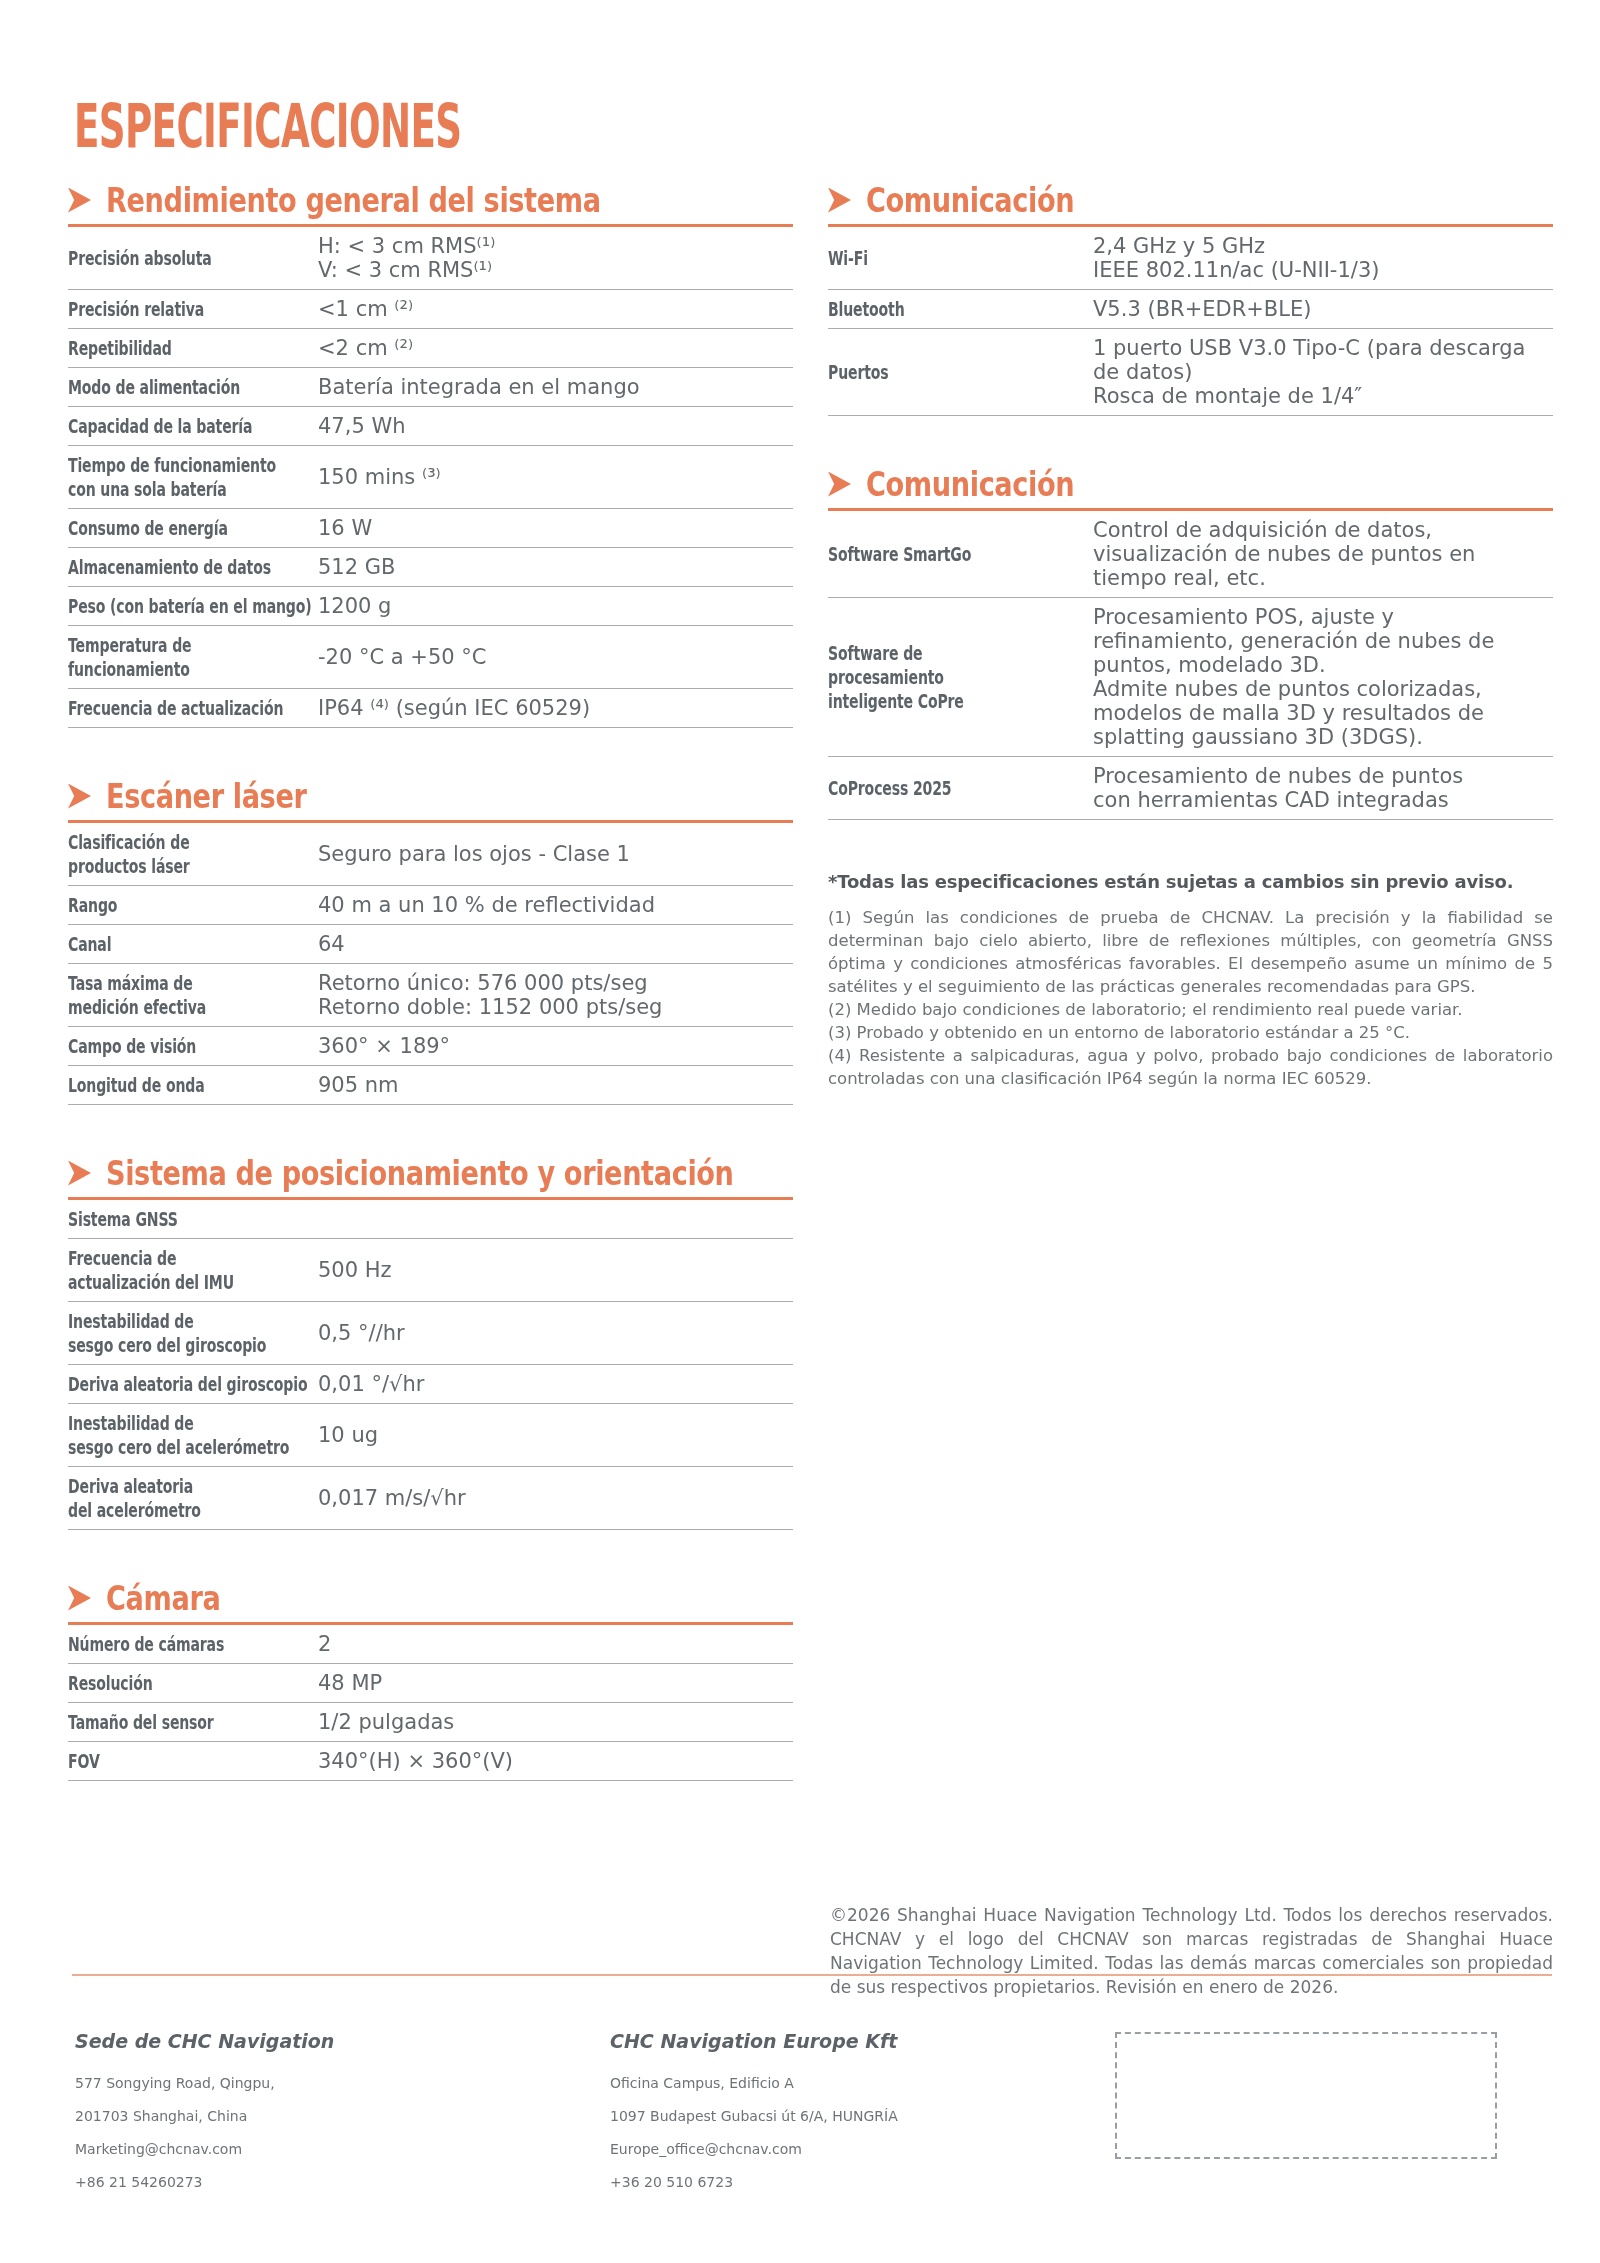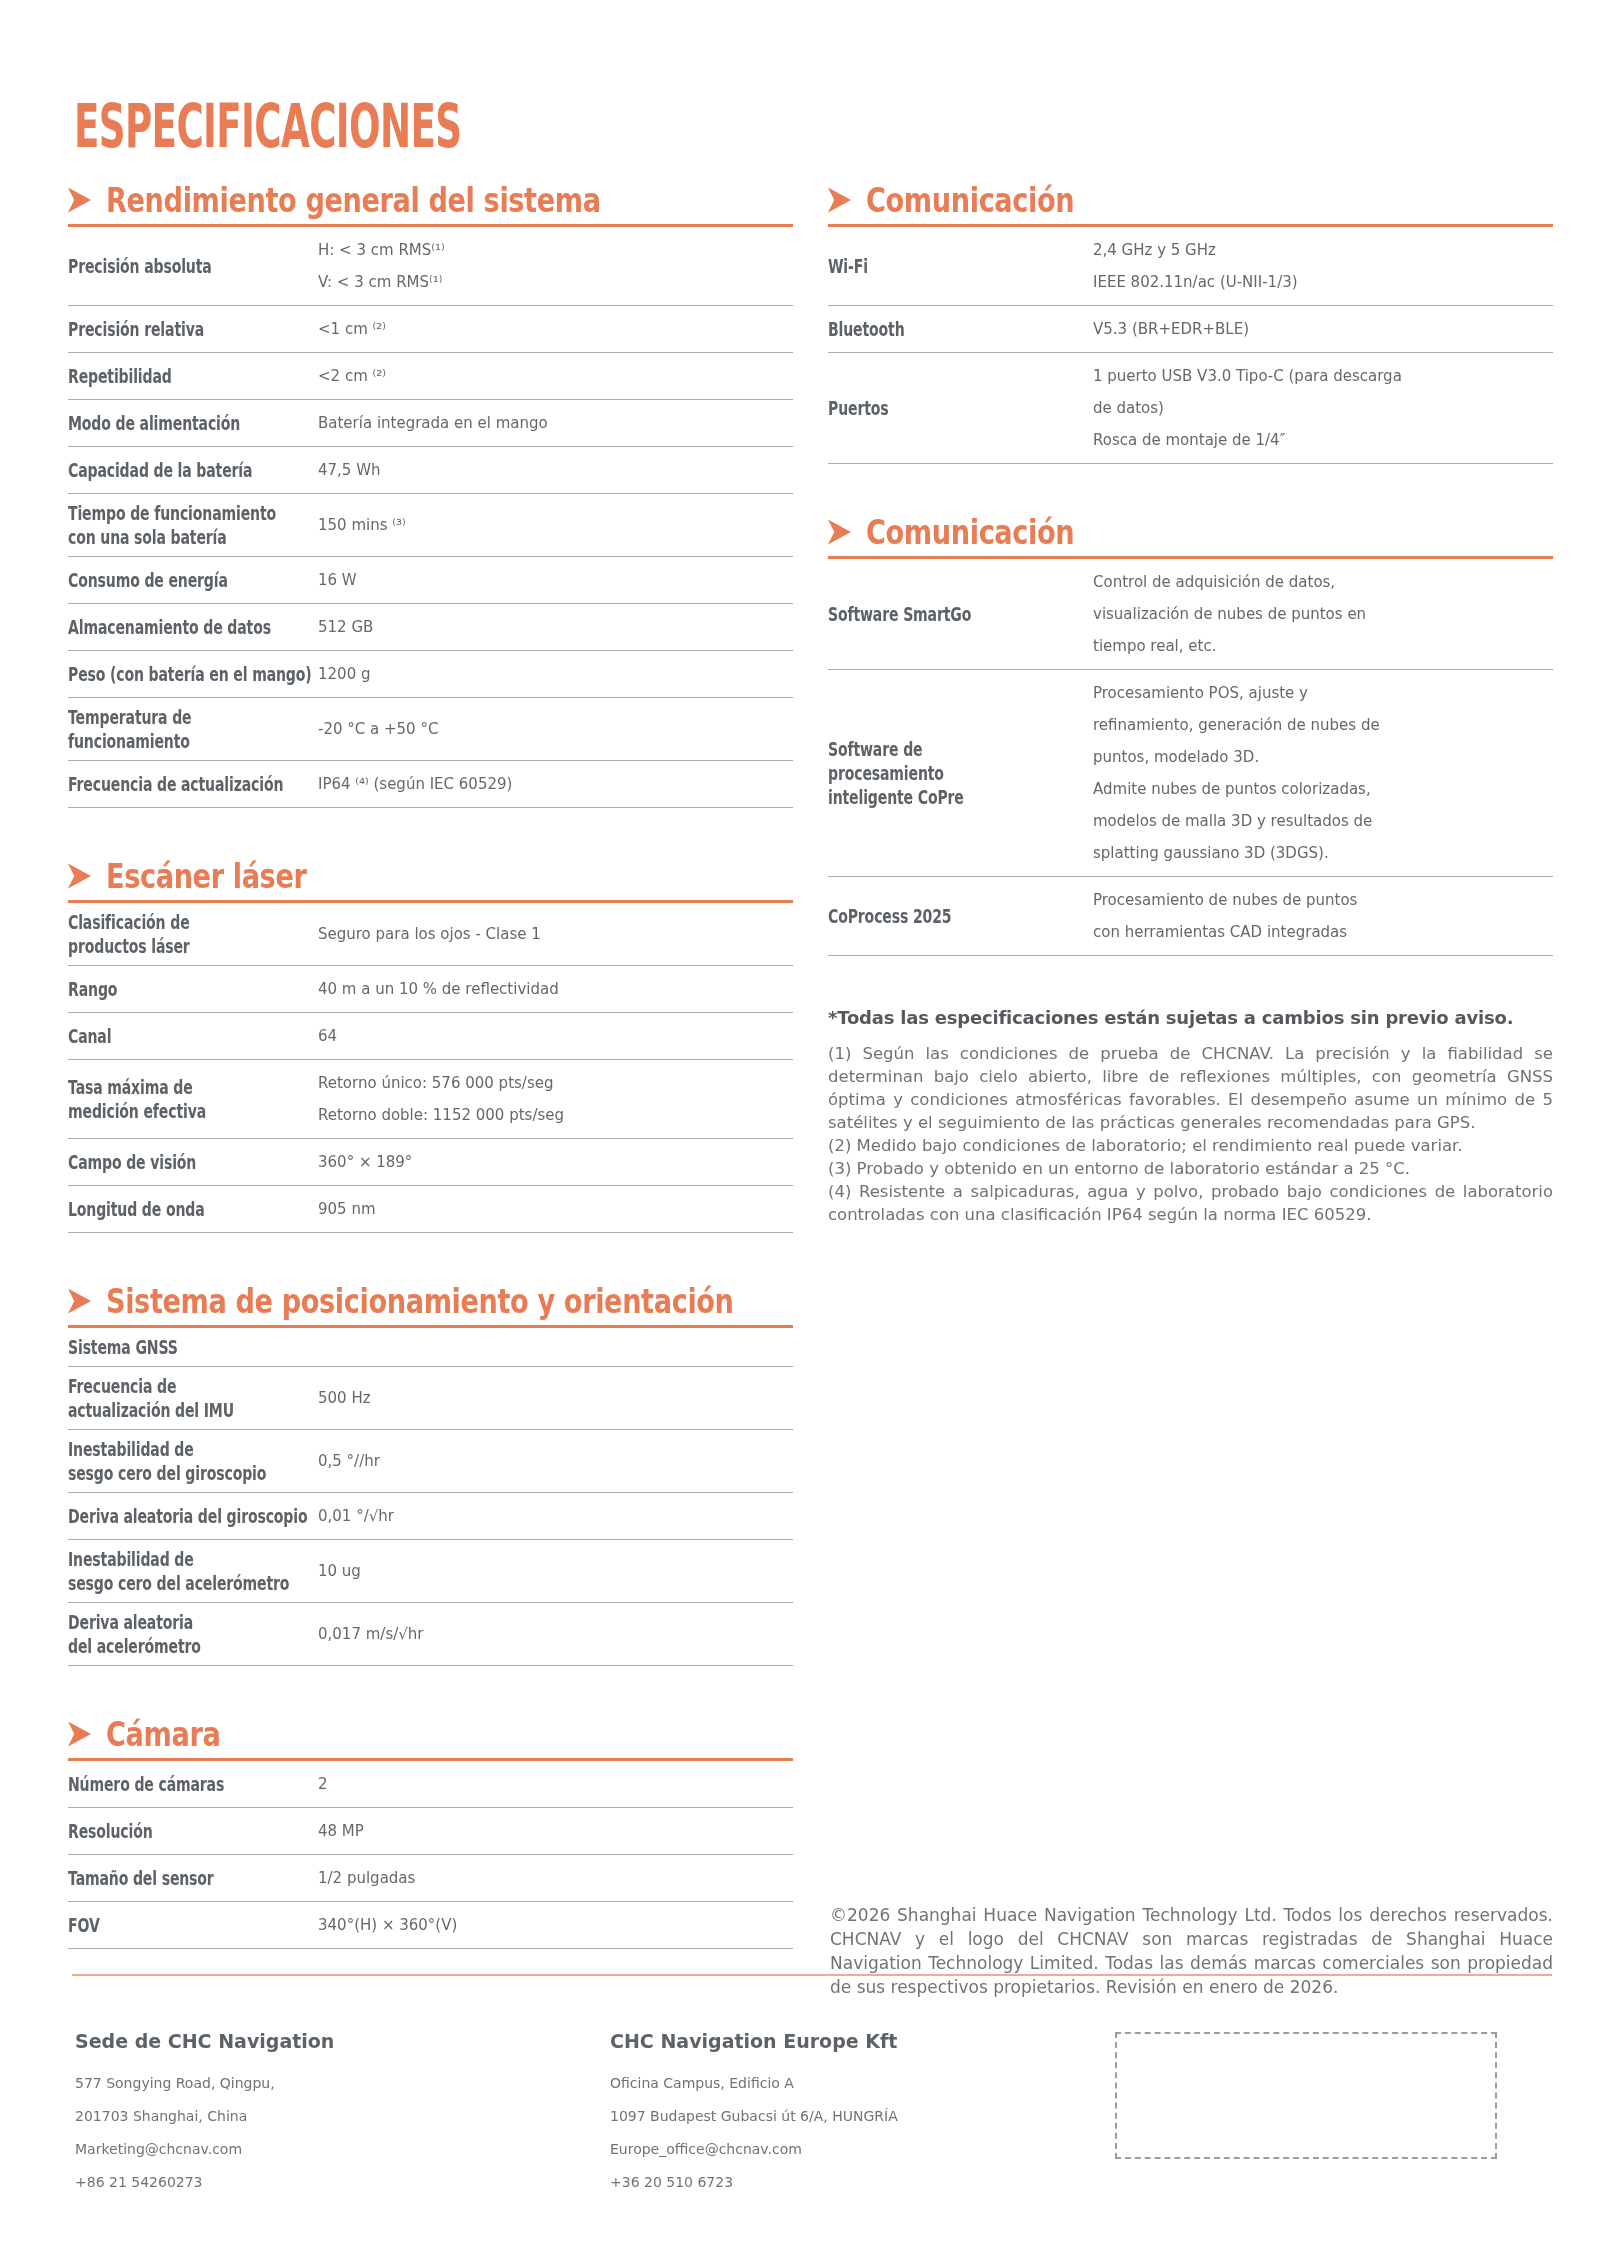--- a/index.html
+++ b/index.html
@@ -43,36 +43,36 @@
   .spec-row{
     display:flex;align-items:center;
     padding:7px 0;border-bottom:1.5px solid var(--rule);
   }
   .cell-label{flex:0 0 250px;color:var(--label);font-weight:bold;font-size:19px;line-height:24px;}
   .t-right .cell-label{flex:0 0 265px;}
   .cell-label span{
     display:inline-block;white-space:pre-line;width:135%;
     transform:scaleX(0.74);transform-origin:0 50%;letter-spacing:-0.2px;
   }
-  .cell-value{flex:1;color:var(--value);font-size:15px;line-height:32px;}
+  .cell-value{flex:1;color:var(--value);font-size:21px;line-height:24px;}
   .cell-value span{display:inline-block;white-space:pre-line;}
   .notes{margin-top:20px;color:var(--note);font-size:16.5px;line-height:23px;}
   .disclaimer{font-weight:bold;color:#55595D;font-size:18px;margin-bottom:13px;letter-spacing:-0.2px;}
   .fn{text-align:justify;}
   .copyright{
     position:absolute;left:830px;top:1903px;width:723px;
     color:var(--note);font-size:17px;line-height:24px;text-align:justify;
   }
   .footer-divider{
     position:absolute;left:72px;top:1974px;width:1480px;height:2px;background:var(--divider);
   }
   .footer-block{position:absolute;top:2030px;}
   .fb-1{left:75px;}
   .fb-2{left:610px;}
-  .fb-title{font-size:19px;font-weight:bold;color:var(--label);margin-bottom:15px;}
+  .fb-title{font-size:19px;font-weight:bold;color:var(--label);margin-bottom:15px;font-style:italic;}
   .fb-lines{font-size:14px;line-height:33px;color:var(--note);white-space:pre-line;}
   .stamp-box{
     position:absolute;left:1115px;top:2032px;width:382px;height:127px;
     border:2px dashed #999EA2;background:transparent;
   }
 </style>
 </head>
 <body>
 
 <div class="page">

